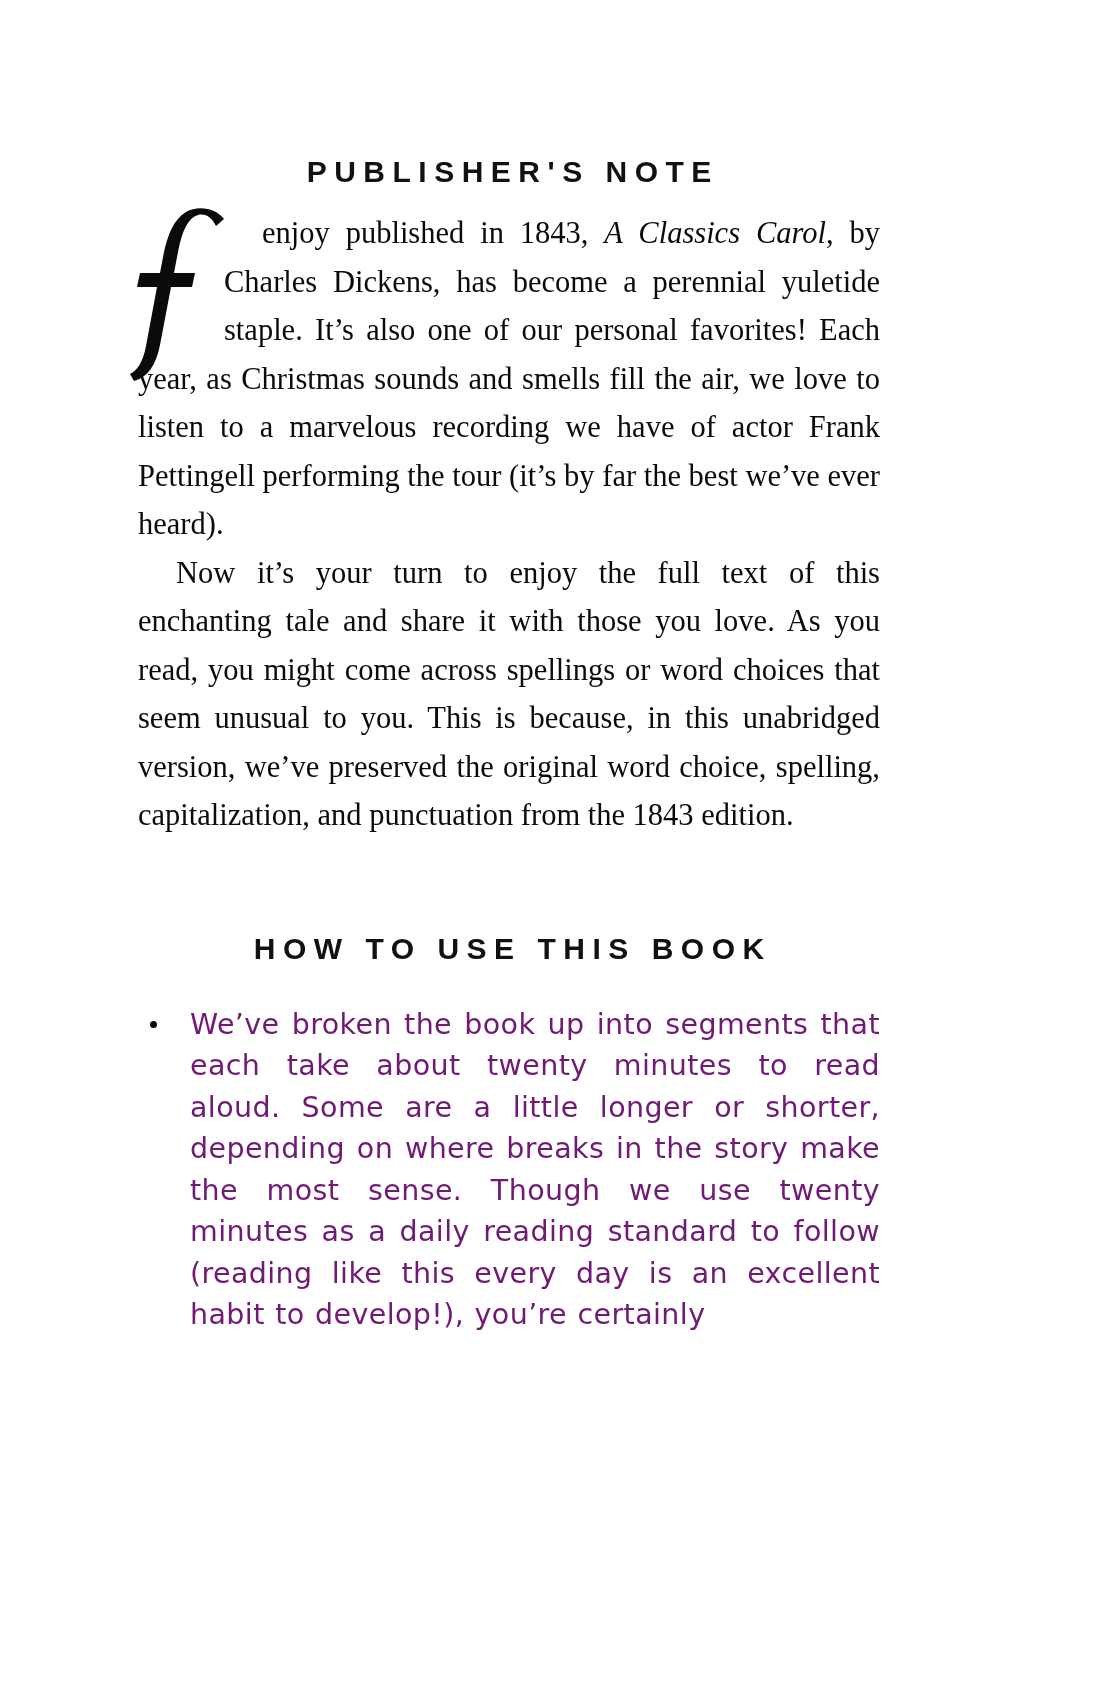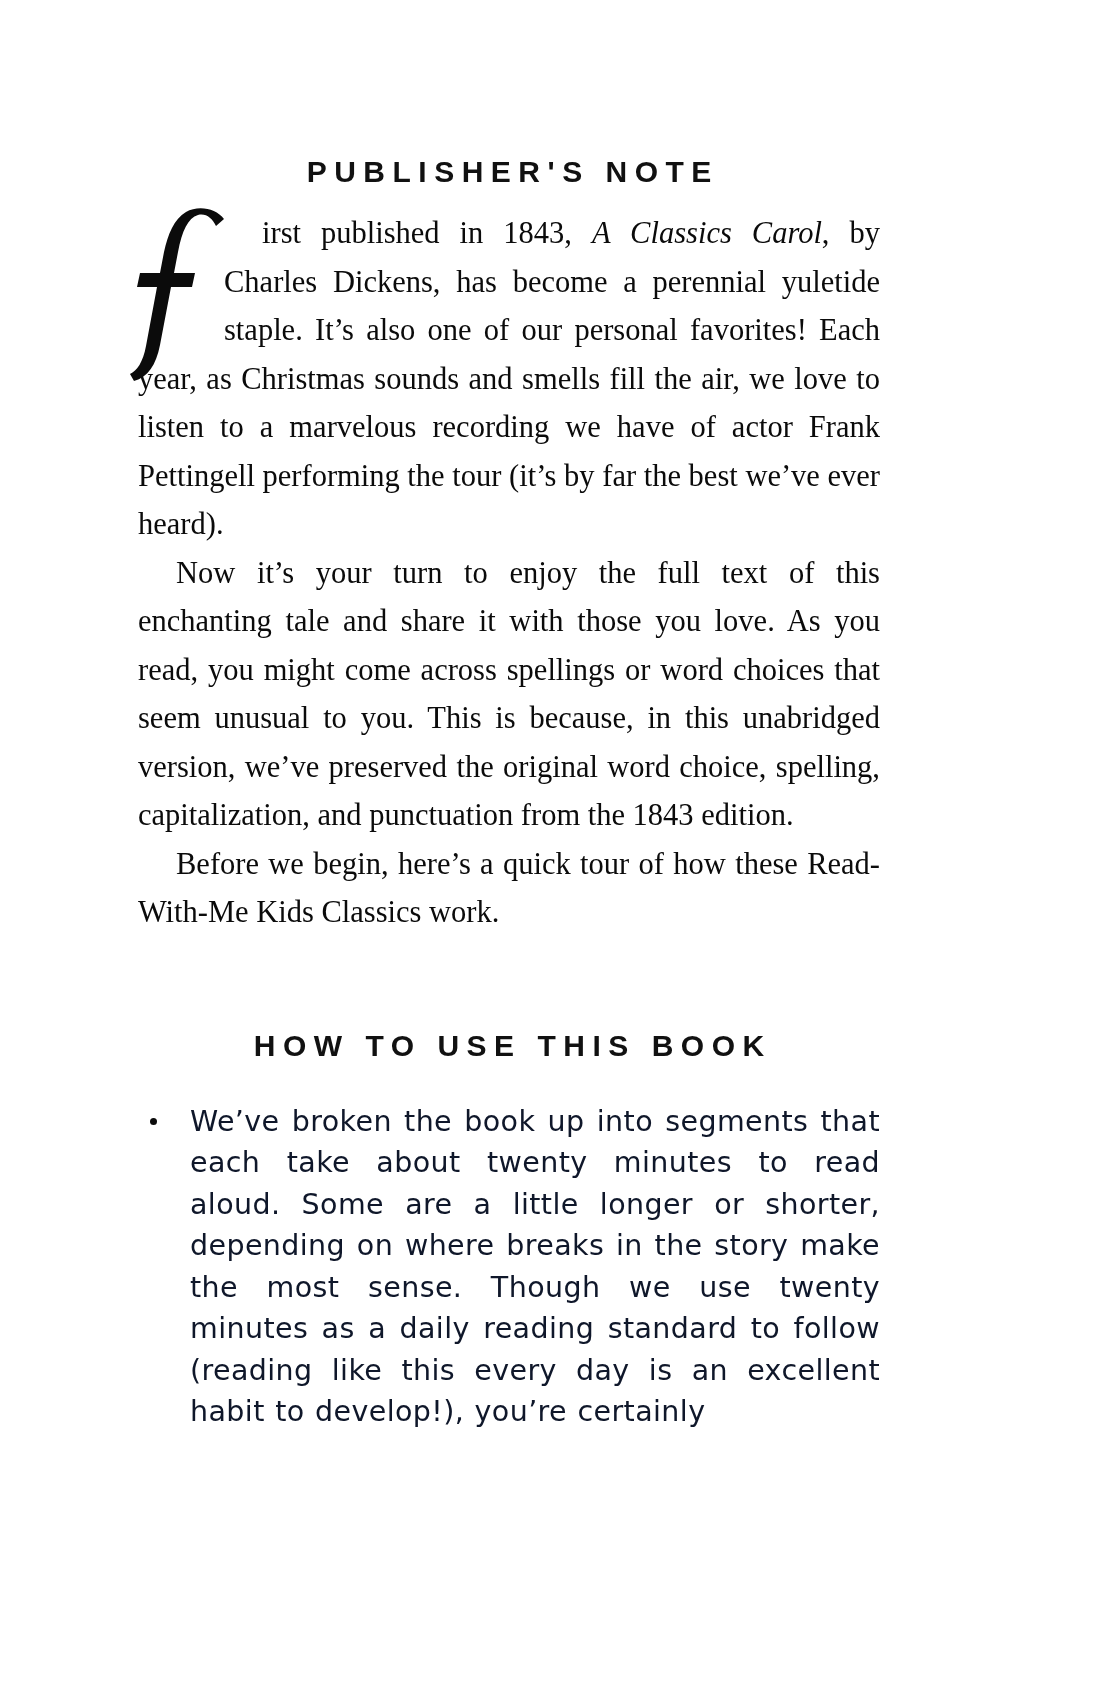--- a/index.html
+++ b/index.html
@@ -78,21 +78,21 @@
     margin: 38px 0 0 0;
     padding: 0;
   }
   .bullet-item {
     position: relative;
     padding-left: 52px;
     font-family: "DejaVu Sans", "Liberation Sans", sans-serif;
     font-size: 28.5px;
     line-height: 41.5px;
     letter-spacing: 0.4px;
-    color: #0f172a;
+    color: #701a75;
     text-align: justify;
     text-justify: inter-word;
     word-spacing: 1px;
   }
   .bullet-item .dot {
     position: absolute;
     left: 12px;
     top: 17px;
     width: 7px;
     height: 7px;
@@ -110,26 +110,25 @@
     <h1 class="section-head" id="publisher-note-title">PUBLISHER'S NOTE</h1>
 
     <div class="body-block">
 
       <p class="para intro-para">
         <span class="dropcap">
           <svg width="110" height="150" viewBox="0 0 110 150" aria-hidden="true">
             <path d="M92 14 C84 3, 66 0, 54 7 C42 14, 36 29, 32 47 L28 68 L8 68 L5 82 L25 82 L14 141 C11 157, 5 166, -2 169 L2 176 C16 172, 24 160, 28 140 L39 82 L60 82 L63 68 L42 68 L46 47 C50 26, 56 13, 66 10 C74 8, 80 13, 84 21 Z" fill="#0b0b0b"></path>
           </svg>
         </span>
-        <span>irst published in 1843, </span><span class="ital">A Classics Carol</span><span>, by Charles Dickens, has become a perennial yuletide staple. It’s also one of our personal favorites! Each year, as Christmas sounds and smells fill the air, we love to listen to a marvelous recording we have of actor Frank Pettingell performing the tour (it’s by far the best we’ve ever heard).</span>
+        <span>enjoy published in 1843, </span><span class="ital">A Classics Carol</span><span>, by Charles Dickens, has become a perennial yuletide staple. It’s also one of our personal favorites! Each year, as Christmas sounds and smells fill the air, we love to listen to a marvelous recording we have of actor Frank Pettingell performing the tour (it’s by far the best we’ve ever heard).</span>
       </p>
 
       <p class="para">Now it’s your turn to enjoy the full text of this enchanting tale and share it with those you love. As you read, you might come across spellings or word choices that seem unusual to you. This is because, in this unabridged version, we’ve preserved the original word choice, spelling, capitalization, and punctuation from the 1843 edition.</p>
 
-      <p class="para">Before we begin, here’s a quick tour of how these Read-With-Me Kids Classics work.</p>
     </div>
 
     <h2 class="section-head" id="how-to-use-title">HOW TO USE THIS BOOK</h2>
 
     <ul class="bullet-list">
       <li class="bullet-item">
         <span class="dot"></span>
         <span class="txt">We’ve broken the book up into segments that each take about twenty minutes to read aloud. Some are a little longer or shorter, depending on where breaks in the story make the most sense. Though we use twenty minutes as a daily reading standard to follow (reading like this every day is an excellent habit to develop!), you’re certainly</span>
       </li>
     </ul>

